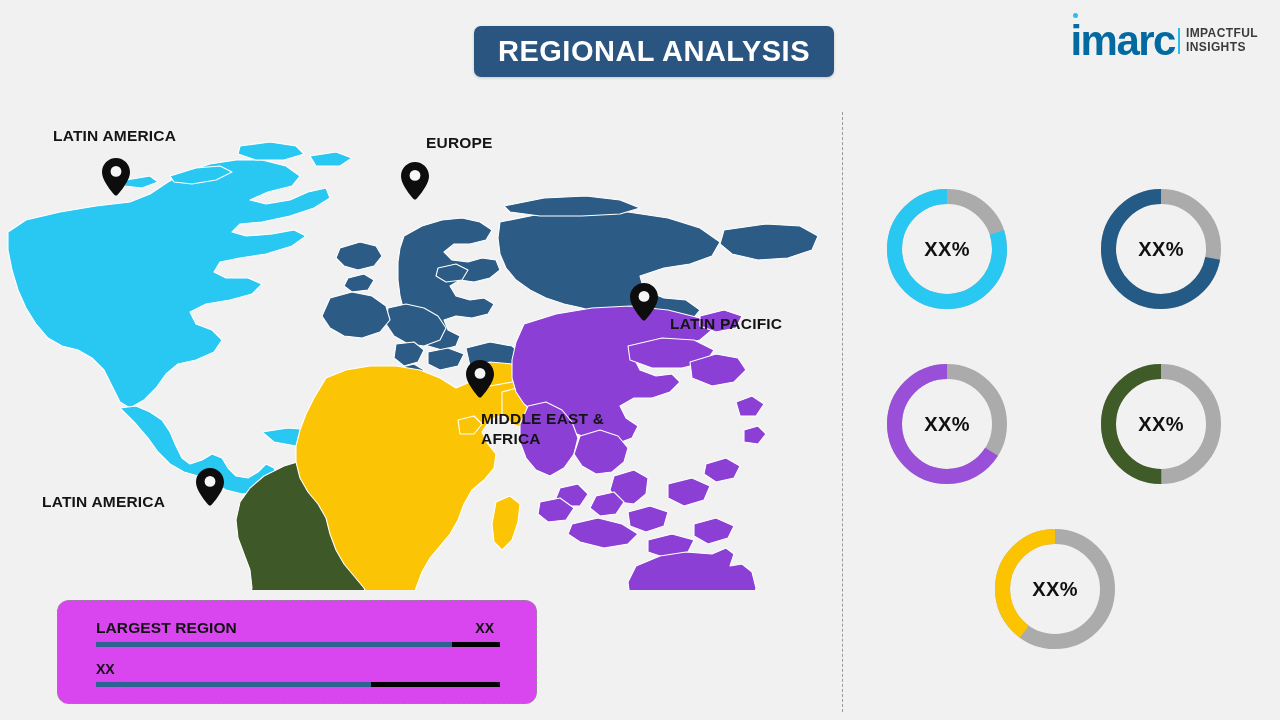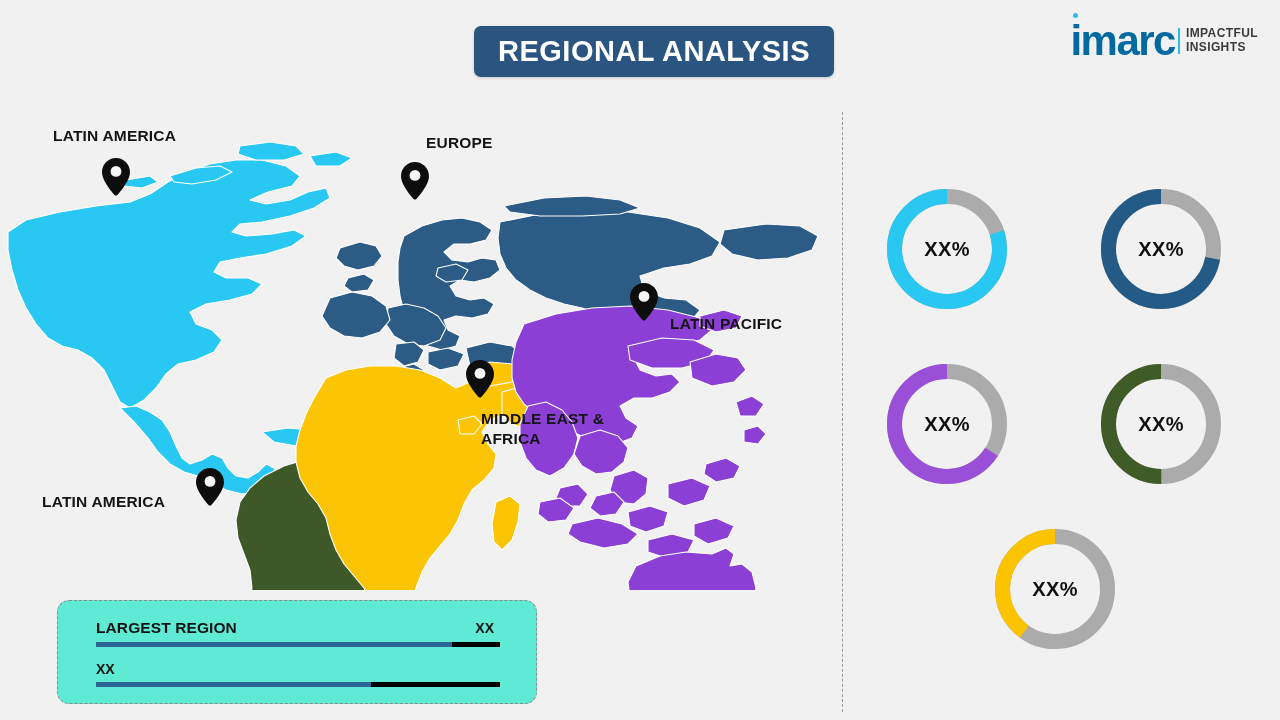--- a/index.html
+++ b/index.html
@@ -43,21 +43,21 @@
   
   .rlabel {
     position:absolute; font-size:15.5px; font-weight:bold; color:#141414;
     letter-spacing:.2px; white-space:pre; line-height:1.28;
   }
   .pin { position:absolute; width:28px; height:38px; }
 
   
   .legend-box {
     position:absolute; left:57px; top:600px; width:480px; height:104px;
-    border:1.6px dashed #8c8c8c; border-radius:12px; background:#5eead4;
+    border:1.6px dashed #8c8c8c; border-radius:12px; background:#d946ef;
   }
   .legend-row { position:absolute; left:38px; width:404px; }
   .legend-row.r1 { top:18px; }
   .legend-row.r2 { top:60px; }
   .legend-top { display:flex; justify-content:space-between; align-items:baseline; }
   .legend-name { font-size:15.5px; font-weight:bold; color:#121212; letter-spacing:.1px; }
   .legend-val  { font-size:14px; font-weight:bold; color:#121212; padding-right:6px; }
   .legend-bar { position:relative; height:5px; background:#000000; margin-top:5px; width:100%; }
   .legend-bar .fill { position:absolute; left:0; top:0; height:100%; background:#2E6493; }
 

